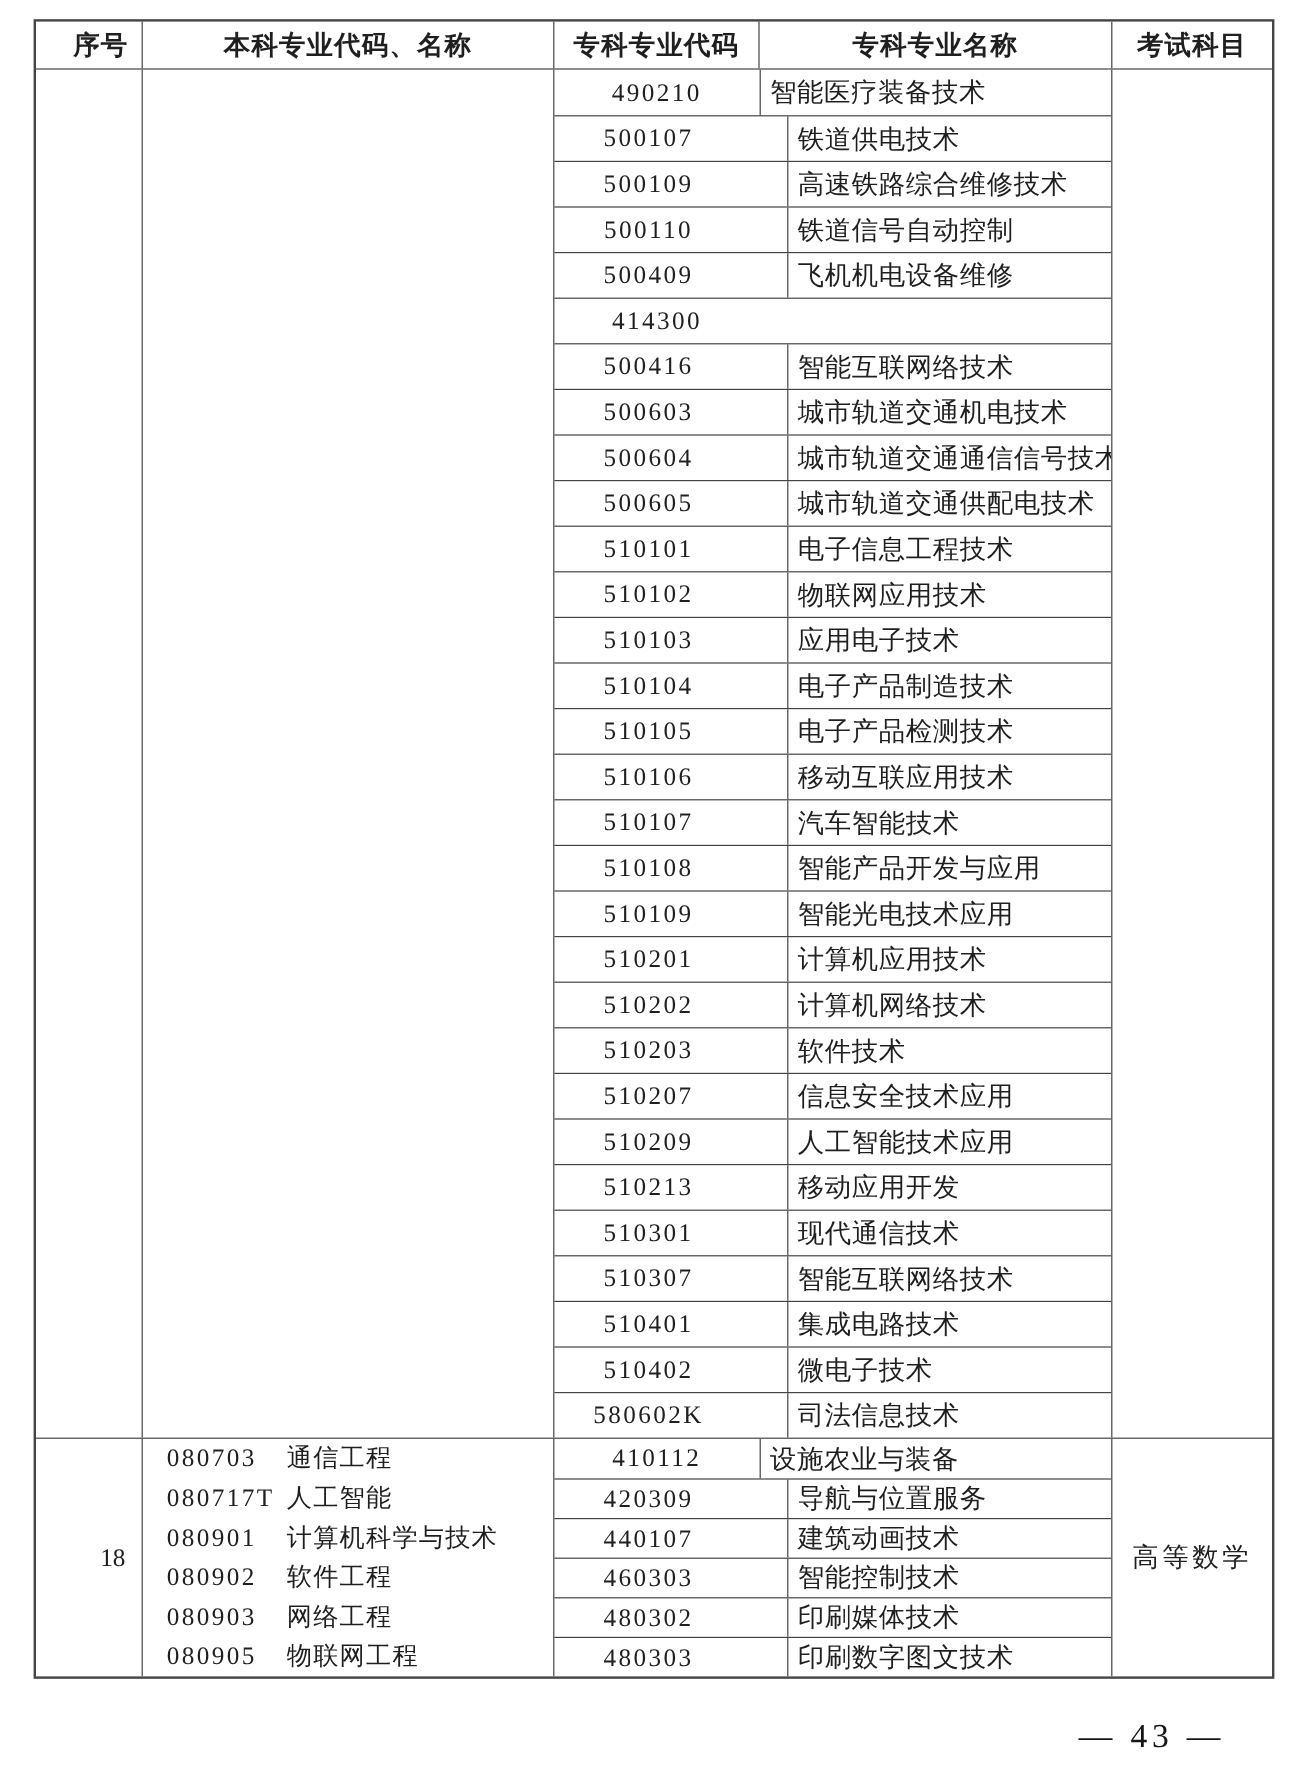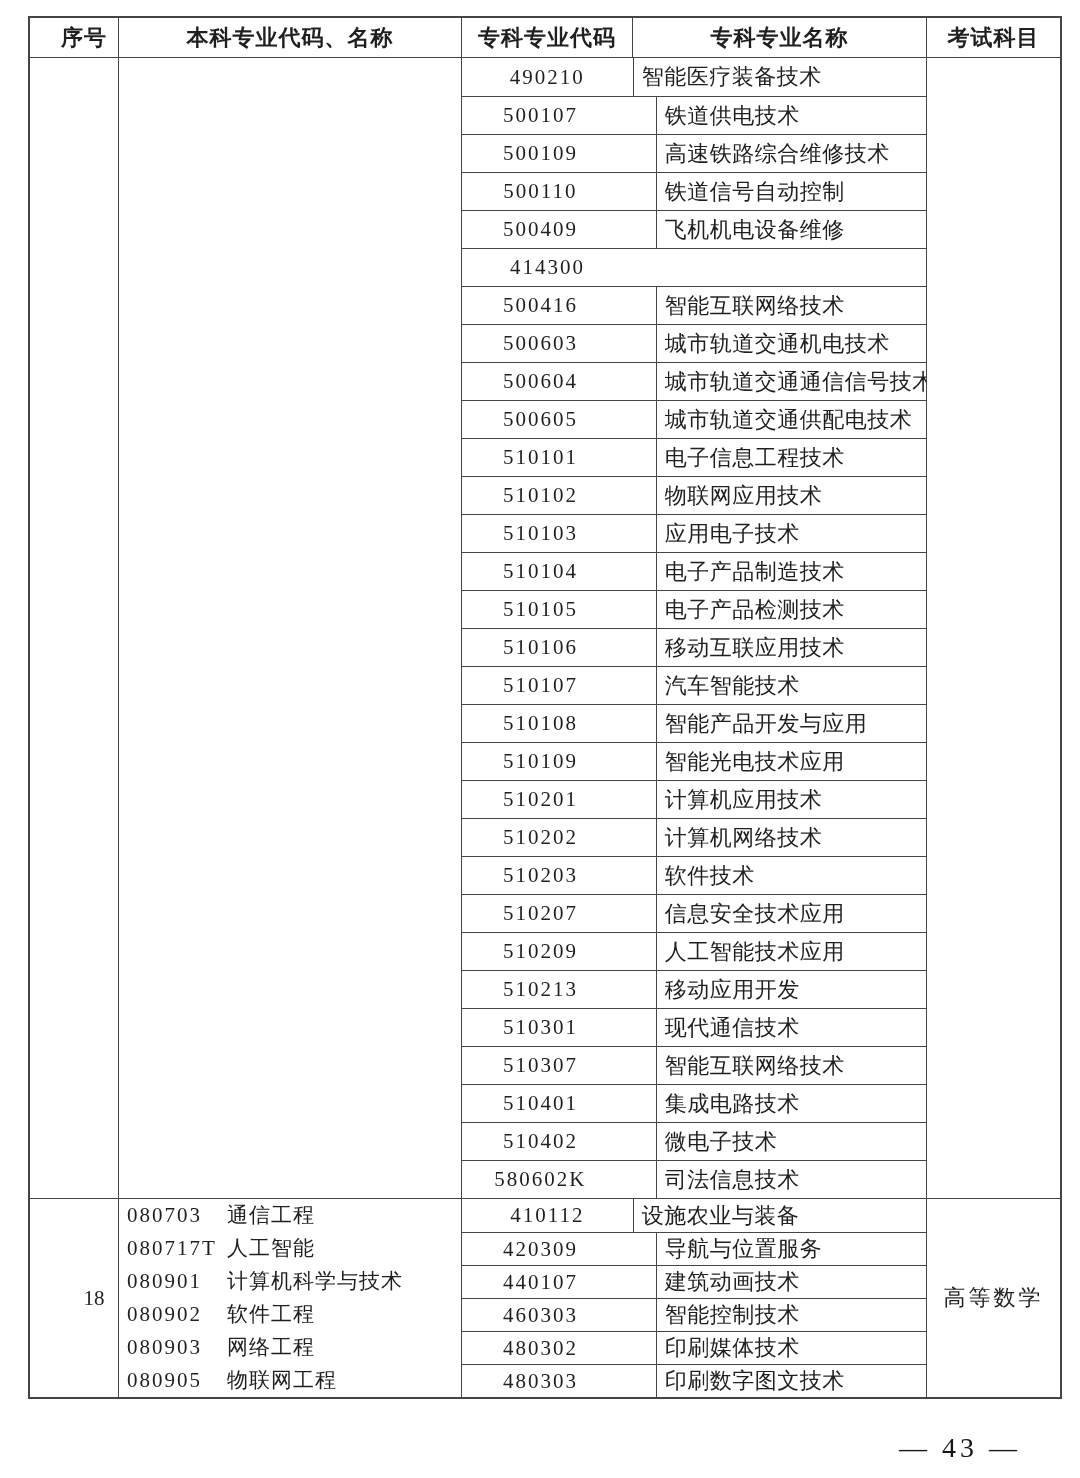--- a/index.html
+++ b/index.html
@@ -54,21 +54,21 @@
 
   .td{font-size:22px;}
   .seq-cell{
     display:flex;align-items:center;justify-content:center;
     font-size:21px;
     font-family:"Liberation Serif","DejaVu Serif",serif;
     padding-left:20px;
   }
   .ug-cell{
     display:flex;flex-direction:column;justify-content:center;
-    padding-left:8px;
+    padding-left:20px;
   }
   .ug-line{
     line-height:33px;
     font-size:21px;
     white-space:nowrap;
   }
   .ug-code{
     display:inline-block;
     width:100px;
     letter-spacing:2px;

